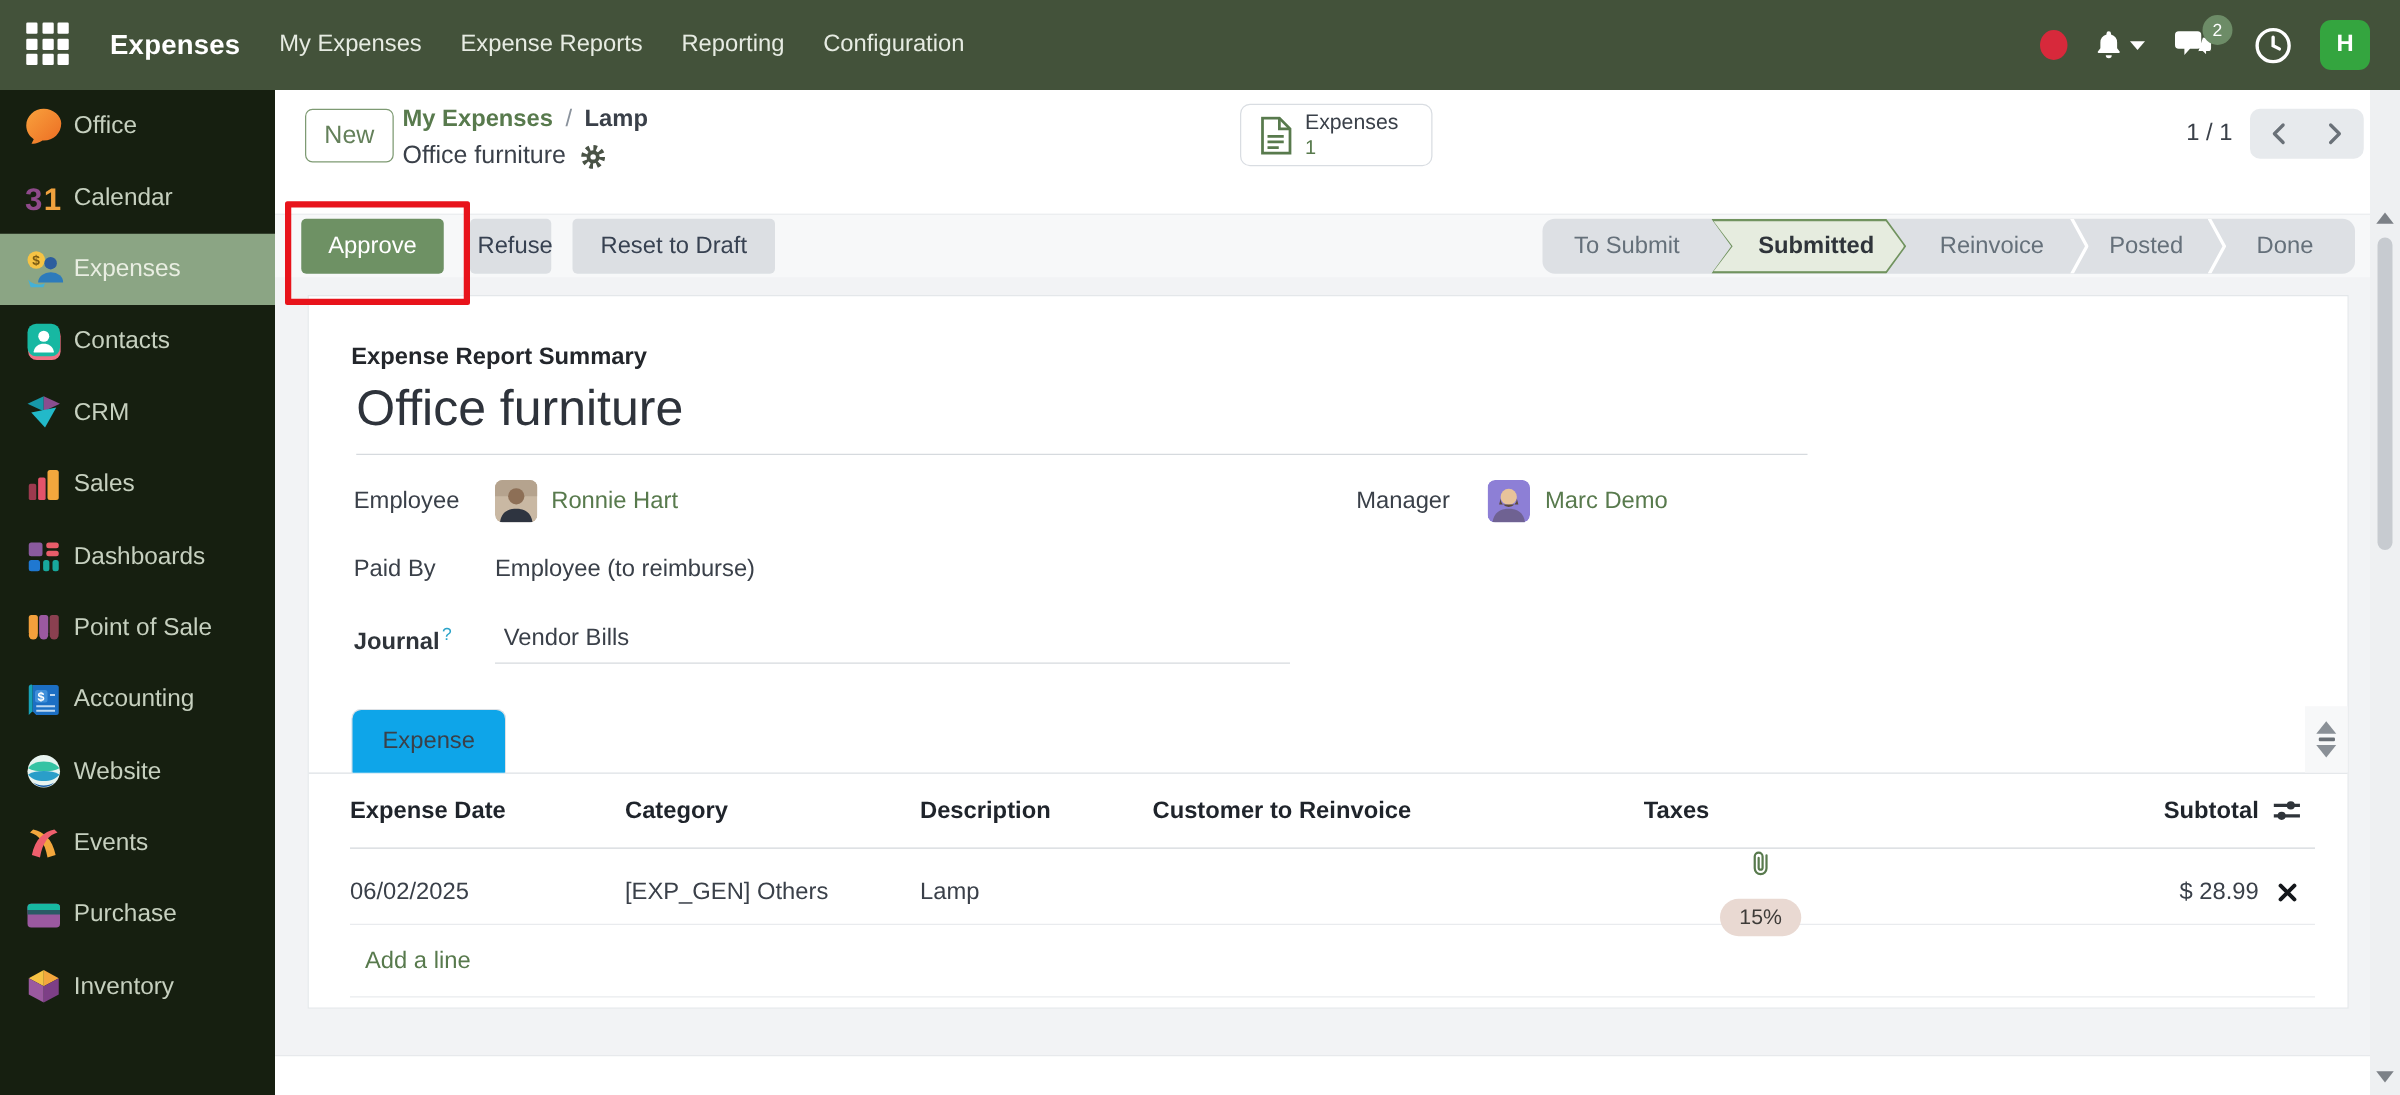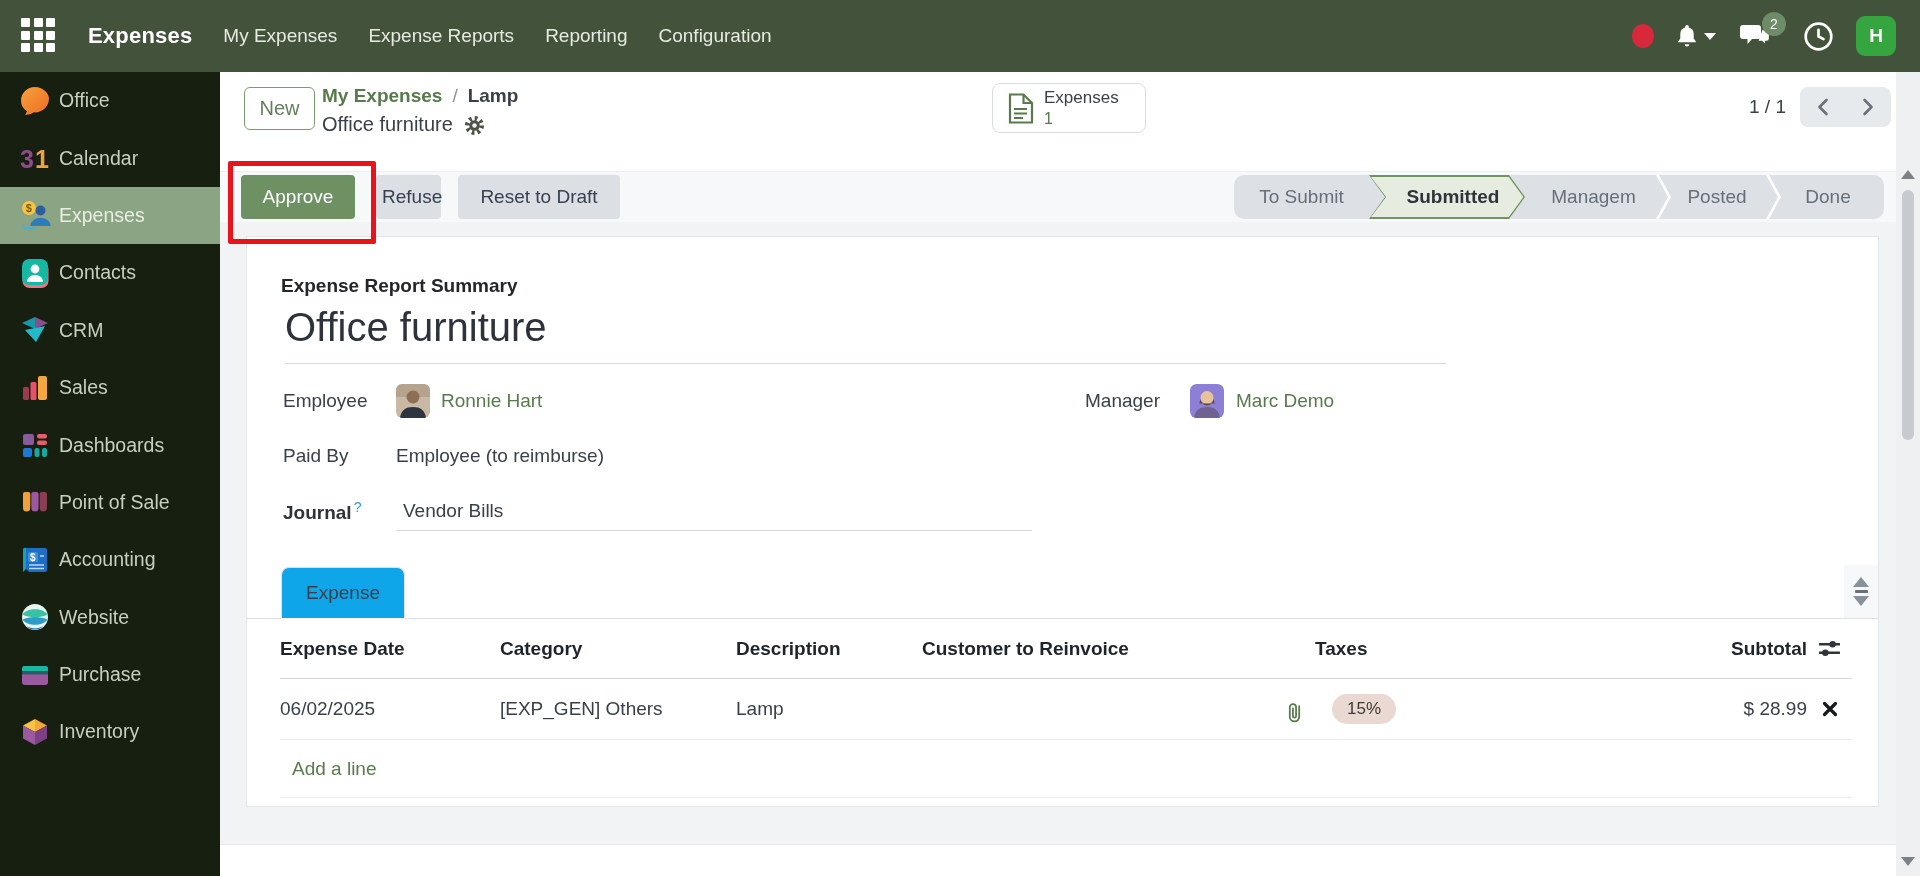--- a/index.html
+++ b/index.html
@@ -83,21 +83,21 @@
   .spinner{position:absolute;right:0;top:328px;width:34px;height:53px;background:#f7f8f9;display:flex;flex-direction:column;align-items:center;justify-content:center;gap:3px;z-index:2;}
   .tri-up{width:0;height:0;border-left:8px solid transparent;border-right:8px solid transparent;border-bottom:10px solid #8a9097;cursor:pointer;}
   .tri-down{width:0;height:0;border-left:8px solid transparent;border-right:8px solid transparent;border-top:10px solid #8a9097;cursor:pointer;}
   .spin-dash{width:13px;height:3px;background:#6a7077;border-radius:1px;}
   .x2m-table{position:absolute;left:33px;top:382px;width:1572px;}
   .trow{display:grid;grid-template-columns:220px 236px 186px 364px 245px 276px 45px;align-items:center;}
   .thead{height:59px;border-bottom:1px solid #d4d8db;font-weight:700;color:#1f242b;font-size:19px;}
   .tbody-row{height:60px;border-bottom:1px solid #e9ebee;font-size:19px;color:#3a4049;cursor:pointer;}
   .th-taxes{padding-left:29px;}
   .cell-right{text-align:right;}
-  .cell-tax{display:flex;align-items:flex-end;gap:29px;}
+  .cell-tax{display:flex;align-items:center;gap:17px;flex-direction:column;}
   .tax-badge{background:#e9d9d2;border-radius:999px;padding:5px 15px;font-size:17px;color:#3e3b38;}
   .icon-cell{display:flex;justify-content:center;cursor:pointer;}
   .addline-row{height:57px;display:flex;align-items:center;border-bottom:1px solid #e9ebee;padding-left:12px;}
   .addline{color:#587a4d;font-size:19px;cursor:pointer;}
   .bottom-band{position:absolute;left:0;top:622px;width:100%;height:32px;background:#fff;border-top:1px solid #e7e9ec;}
   
   .scrollbar{position:absolute;right:0;top:72px;width:24px;height:804px;background:#eef0f2;z-index:40;}
   .sb-up{position:absolute;left:5px;top:98px;width:0;height:0;border-left:7px solid transparent;border-right:7px solid transparent;border-bottom:9px solid #7c8187;cursor:pointer;}
   .sb-thumb{position:absolute;left:6px;top:118px;width:12px;height:250px;background:#c7cbd0;border-radius:6px;cursor:pointer;}
   .sb-down{position:absolute;left:5px;bottom:10px;width:0;height:0;border-left:7px solid transparent;border-right:7px solid transparent;border-top:9px solid #7c8187;cursor:pointer;}
@@ -264,20 +264,29 @@
   <div class="side-item">
     <span class="side-icon">
       <svg viewBox="0 0 32 32">
           <circle cx="16" cy="16" r="13" fill="#e8f4f0"></circle>
           <path d="M3.5 13.5C8 6.5 24 6.5 28.5 13.5 22 17 10 17 3.5 13.5Z" fill="#35c3a4"></path>
           <path d="M3.5 18.5c6.5-3.5 18.5-3.5 25 0-4.5 7-20.5 7-25 0Z" fill="#2a9ec9"></path>
           <path d="M7.5 25c5 3.2 12 3.2 17 0-5 4.8-12 4.8-17 0Z" fill="#1b5fa8"></path>
         </svg>
     </span>
     <span class="side-label">Website</span>
+  </div>
+  <div class="side-item">
+    <span class="side-icon">
+      <svg viewBox="0 0 32 32">
+          <path d="M5 7c7 2 12 8 14 20l6.5-2C23 12 15.5 6 7.5 4.5Z" fill="#f3a73d"></path>
+          <path d="M27 7c-7 2-12 8-14 20l-6.5-2C9 12 16.5 6 24.5 4.5Z" fill="#ee5f6d"></path>
+        </svg>
+    </span>
+    <span class="side-label">Events</span>
   </div>
   <div class="side-item">
     <span class="side-icon">
       <svg viewBox="0 0 32 32">
           <rect x="3" y="7" width="26" height="19" rx="3" fill="#9b59a0"></rect>
           <path d="M3 12h26v3.5H3Z" fill="#2b5a66"></path>
           <path d="M3 10a3 3 0 0 1 3-3h20a3 3 0 0 1 3 3v2H3Z" fill="#17b8a2"></path>
         </svg>
     </span>
     <span class="side-label">Purchase</span>
@@ -354,21 +363,21 @@
     <div class="statusbar">
       <div class="step" style="width:135px">
         <span class="step-label">To Submit</span>
       </div>
       <div class="step active" style="width:156px">
         <span class="chev-border"></span>
         <span class="chev-fill"></span>
         <span class="step-label">Submitted</span>
       </div>
       <div class="step" style="width:137px">
-        <span class="step-label">Managem</span>
+        <span class="step-label">Reinvoice</span>
       </div>
       <div class="step divided" style="width:110px">
         <span class="step-label">Posted</span>
       </div>
       <div class="step divided" style="width:112px">
         <span class="step-label">Done</span>
       </div>
     </div>
   </div>
 

